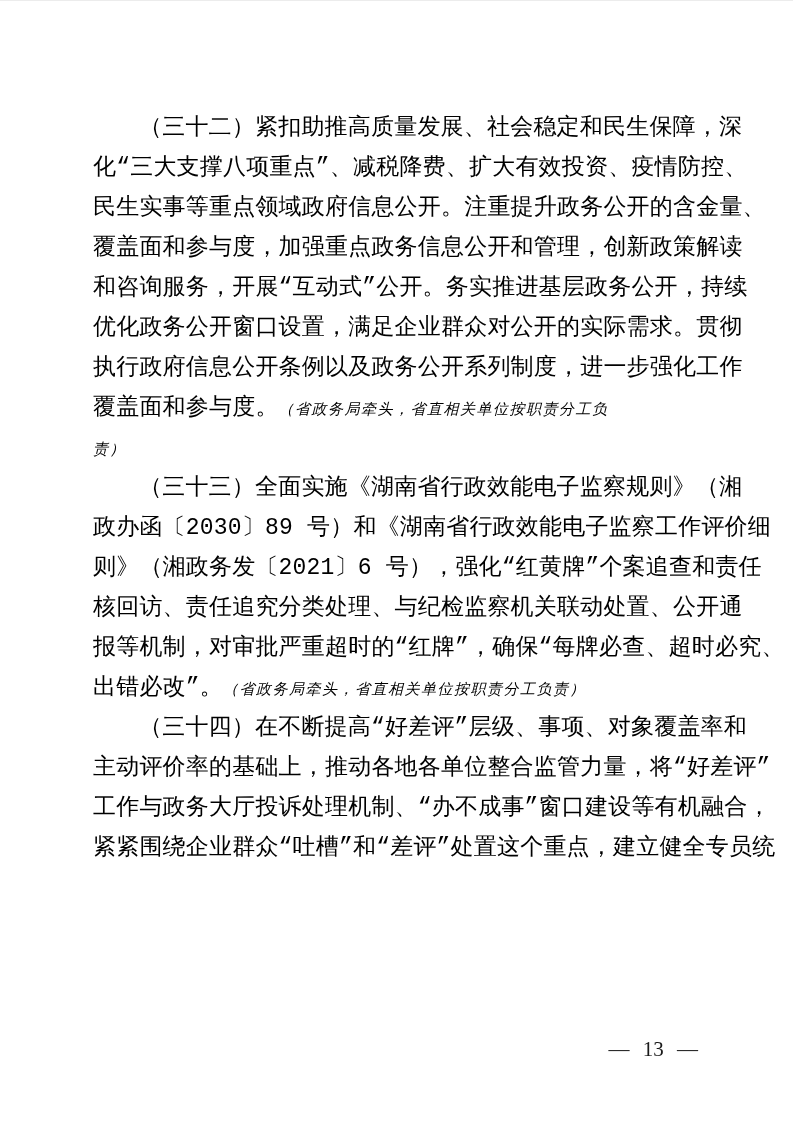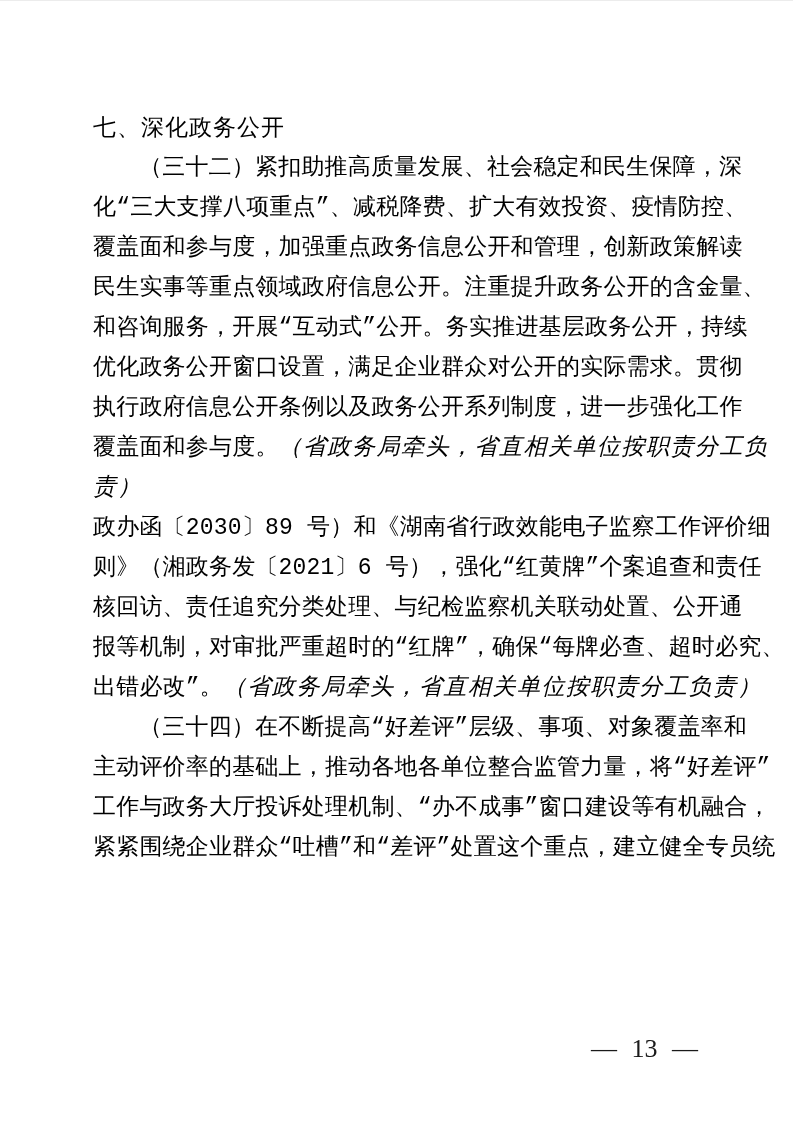--- a/index.html
+++ b/index.html
@@ -39,53 +39,53 @@
   .line.indent {
     text-indent: 46px;
   }
   .seg-body {
     font-family: Liberation Mono, monospace;
     margin-top: 32px;
   }
   .seg-kaiti {
     font-family: "Liberation Serif", "DejaVu Serif", serif;
     font-style: italic;
-    font-size: 23px;
+    font-size: 15px;
     letter-spacing: 1.5px;
   }
   .footer {
     position: absolute;
     top: 1036px;
     right: 95px;
-    font-size: 26px;
+    font-size: 21px;
     line-height: 24px;
     color: #1a1a1a;
     font-family: "Liberation Serif", "DejaVu Serif", serif;
     word-spacing: 8px;
   }
 </style>
 </head>
 <body>
 
 <div class="page">
   <div class="content">
 
-    <div class="line heading"><span class="seg-heading">七、深化政务公开</span></div>
 
     <div class="line indent"><span class="seg-body">（三十二）紧扣助推高质量发展、社会稳定和民生保障，深</span></div>
     <div class="line"><span class="seg-body">化“三大支撑八项重点”、减税降费、扩大有效投资、疫情防控、</span></div>
+    <div class="line"><span class="seg-body">民生实事等重点领域政府信息公开。注重提升政务公开的含金量、</span></div>
     <div class="line"><span class="seg-body">覆盖面和参与度，加强重点政务信息公开和管理，创新政策解读</span></div>
-    <div class="line"><span class="seg-body">民生实事等重点领域政府信息公开。注重提升政务公开的含金量、</span></div>
     <div class="line"><span class="seg-body">和咨询服务，开展“互动式”公开。务实推进基层政务公开，持续</span></div>
     <div class="line"><span class="seg-body">优化政务公开窗口设置，满足企业群众对公开的实际需求。贯彻</span></div>
     <div class="line"><span class="seg-body">执行政府信息公开条例以及政务公开系列制度，进一步强化工作</span></div>
     <div class="line"><span class="seg-body">覆盖面和参与度。</span><span class="seg-kaiti">（省政务局牵头，省直相关单位按职责分工负</span></div>
     <div class="line"><span class="seg-kaiti">责）</span></div>
 
 
+    <div class="line indent"><span class="seg-body">（三十三）全面实施《湖南省行政效能电子监察规则》（湘</span></div>
     <div class="line"><span class="seg-body">政办函〔2030〕89 号）和《湖南省行政效能电子监察工作评价细</span></div>
     <div class="line"><span class="seg-body">则》（湘政务发〔2021〕6 号），强化“红黄牌”个案追查和责任</span></div>
     <div class="line"><span class="seg-body">核回访、责任追究分类处理、与纪检监察机关联动处置、公开通</span></div>
     <div class="line"><span class="seg-body">报等机制，对审批严重超时的“红牌”，确保“每牌必查、超时必究、</span></div>
     <div class="line"><span class="seg-body">出错必改”。</span><span class="seg-kaiti">（省政务局牵头，省直相关单位按职责分工负责）</span></div>
 
     <div class="line indent"><span class="seg-body">（三十四）在不断提高“好差评”层级、事项、对象覆盖率和</span></div>
     <div class="line"><span class="seg-body">主动评价率的基础上，推动各地各单位整合监管力量，将“好差评”</span></div>
     <div class="line"><span class="seg-body">工作与政务大厅投诉处理机制、“办不成事”窗口建设等有机融合，</span></div>
     <div class="line"><span class="seg-body">紧紧围绕企业群众“吐槽”和“差评”处置这个重点，建立健全专员统</span></div>

